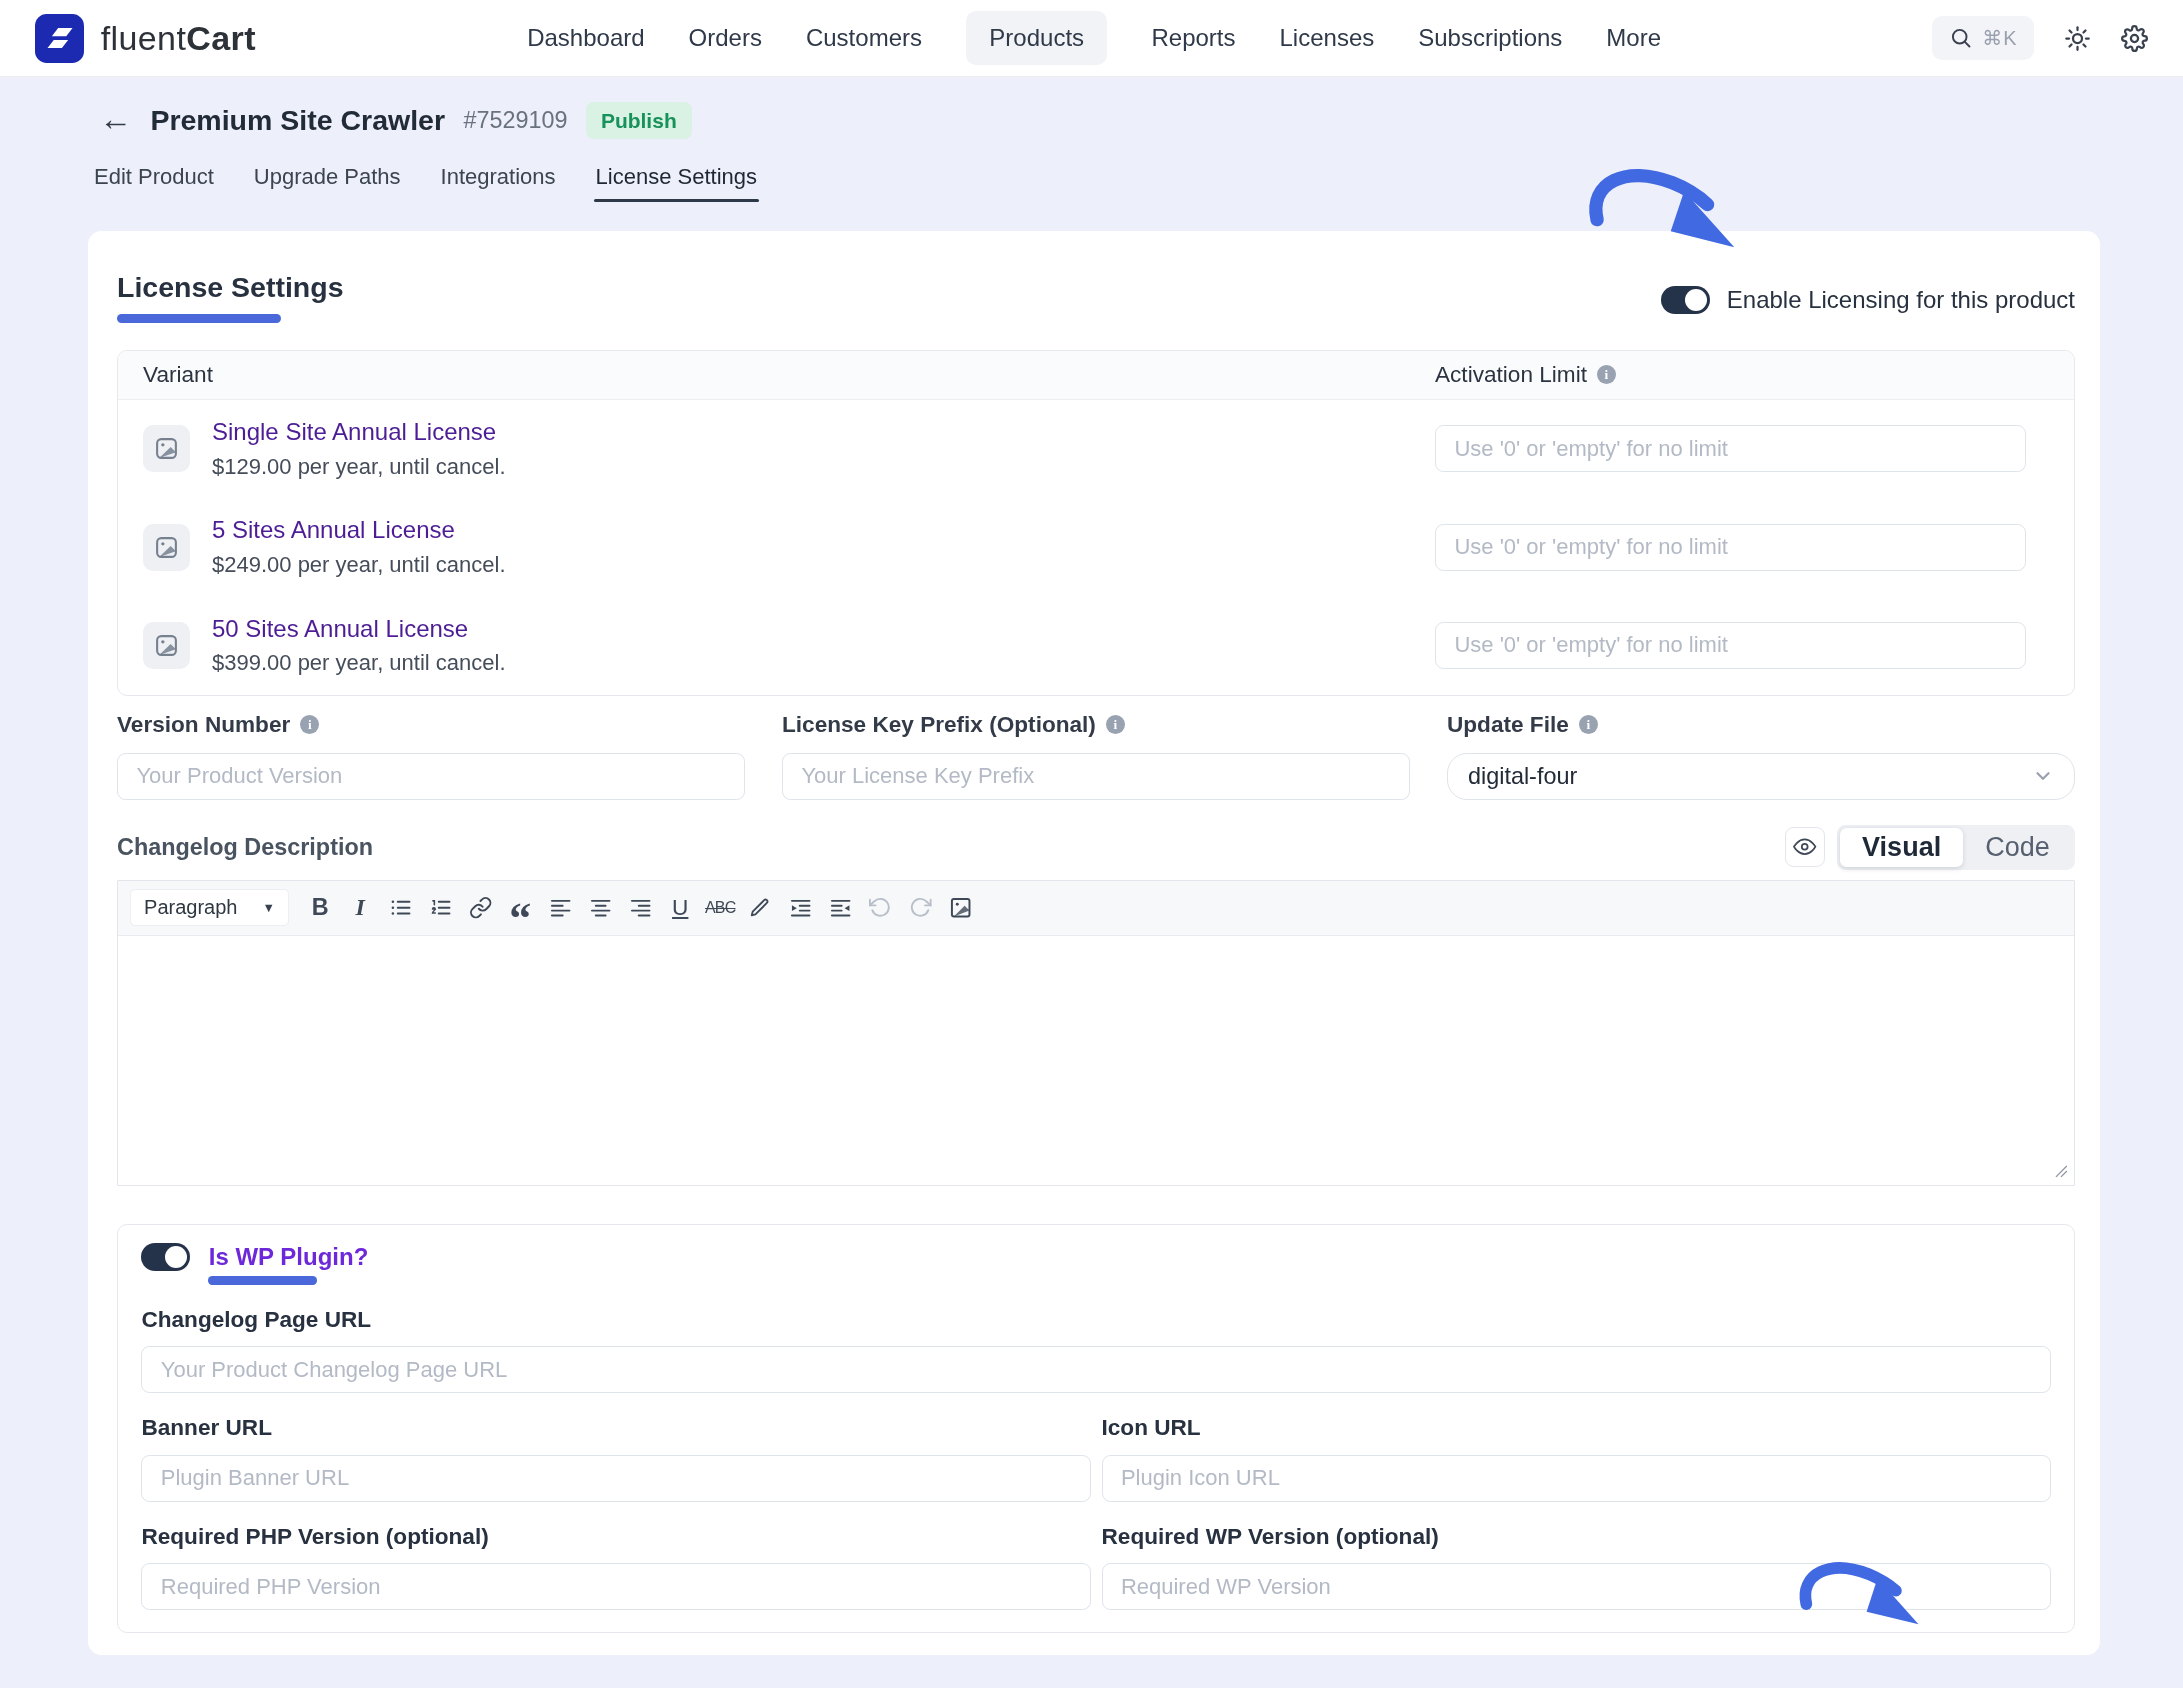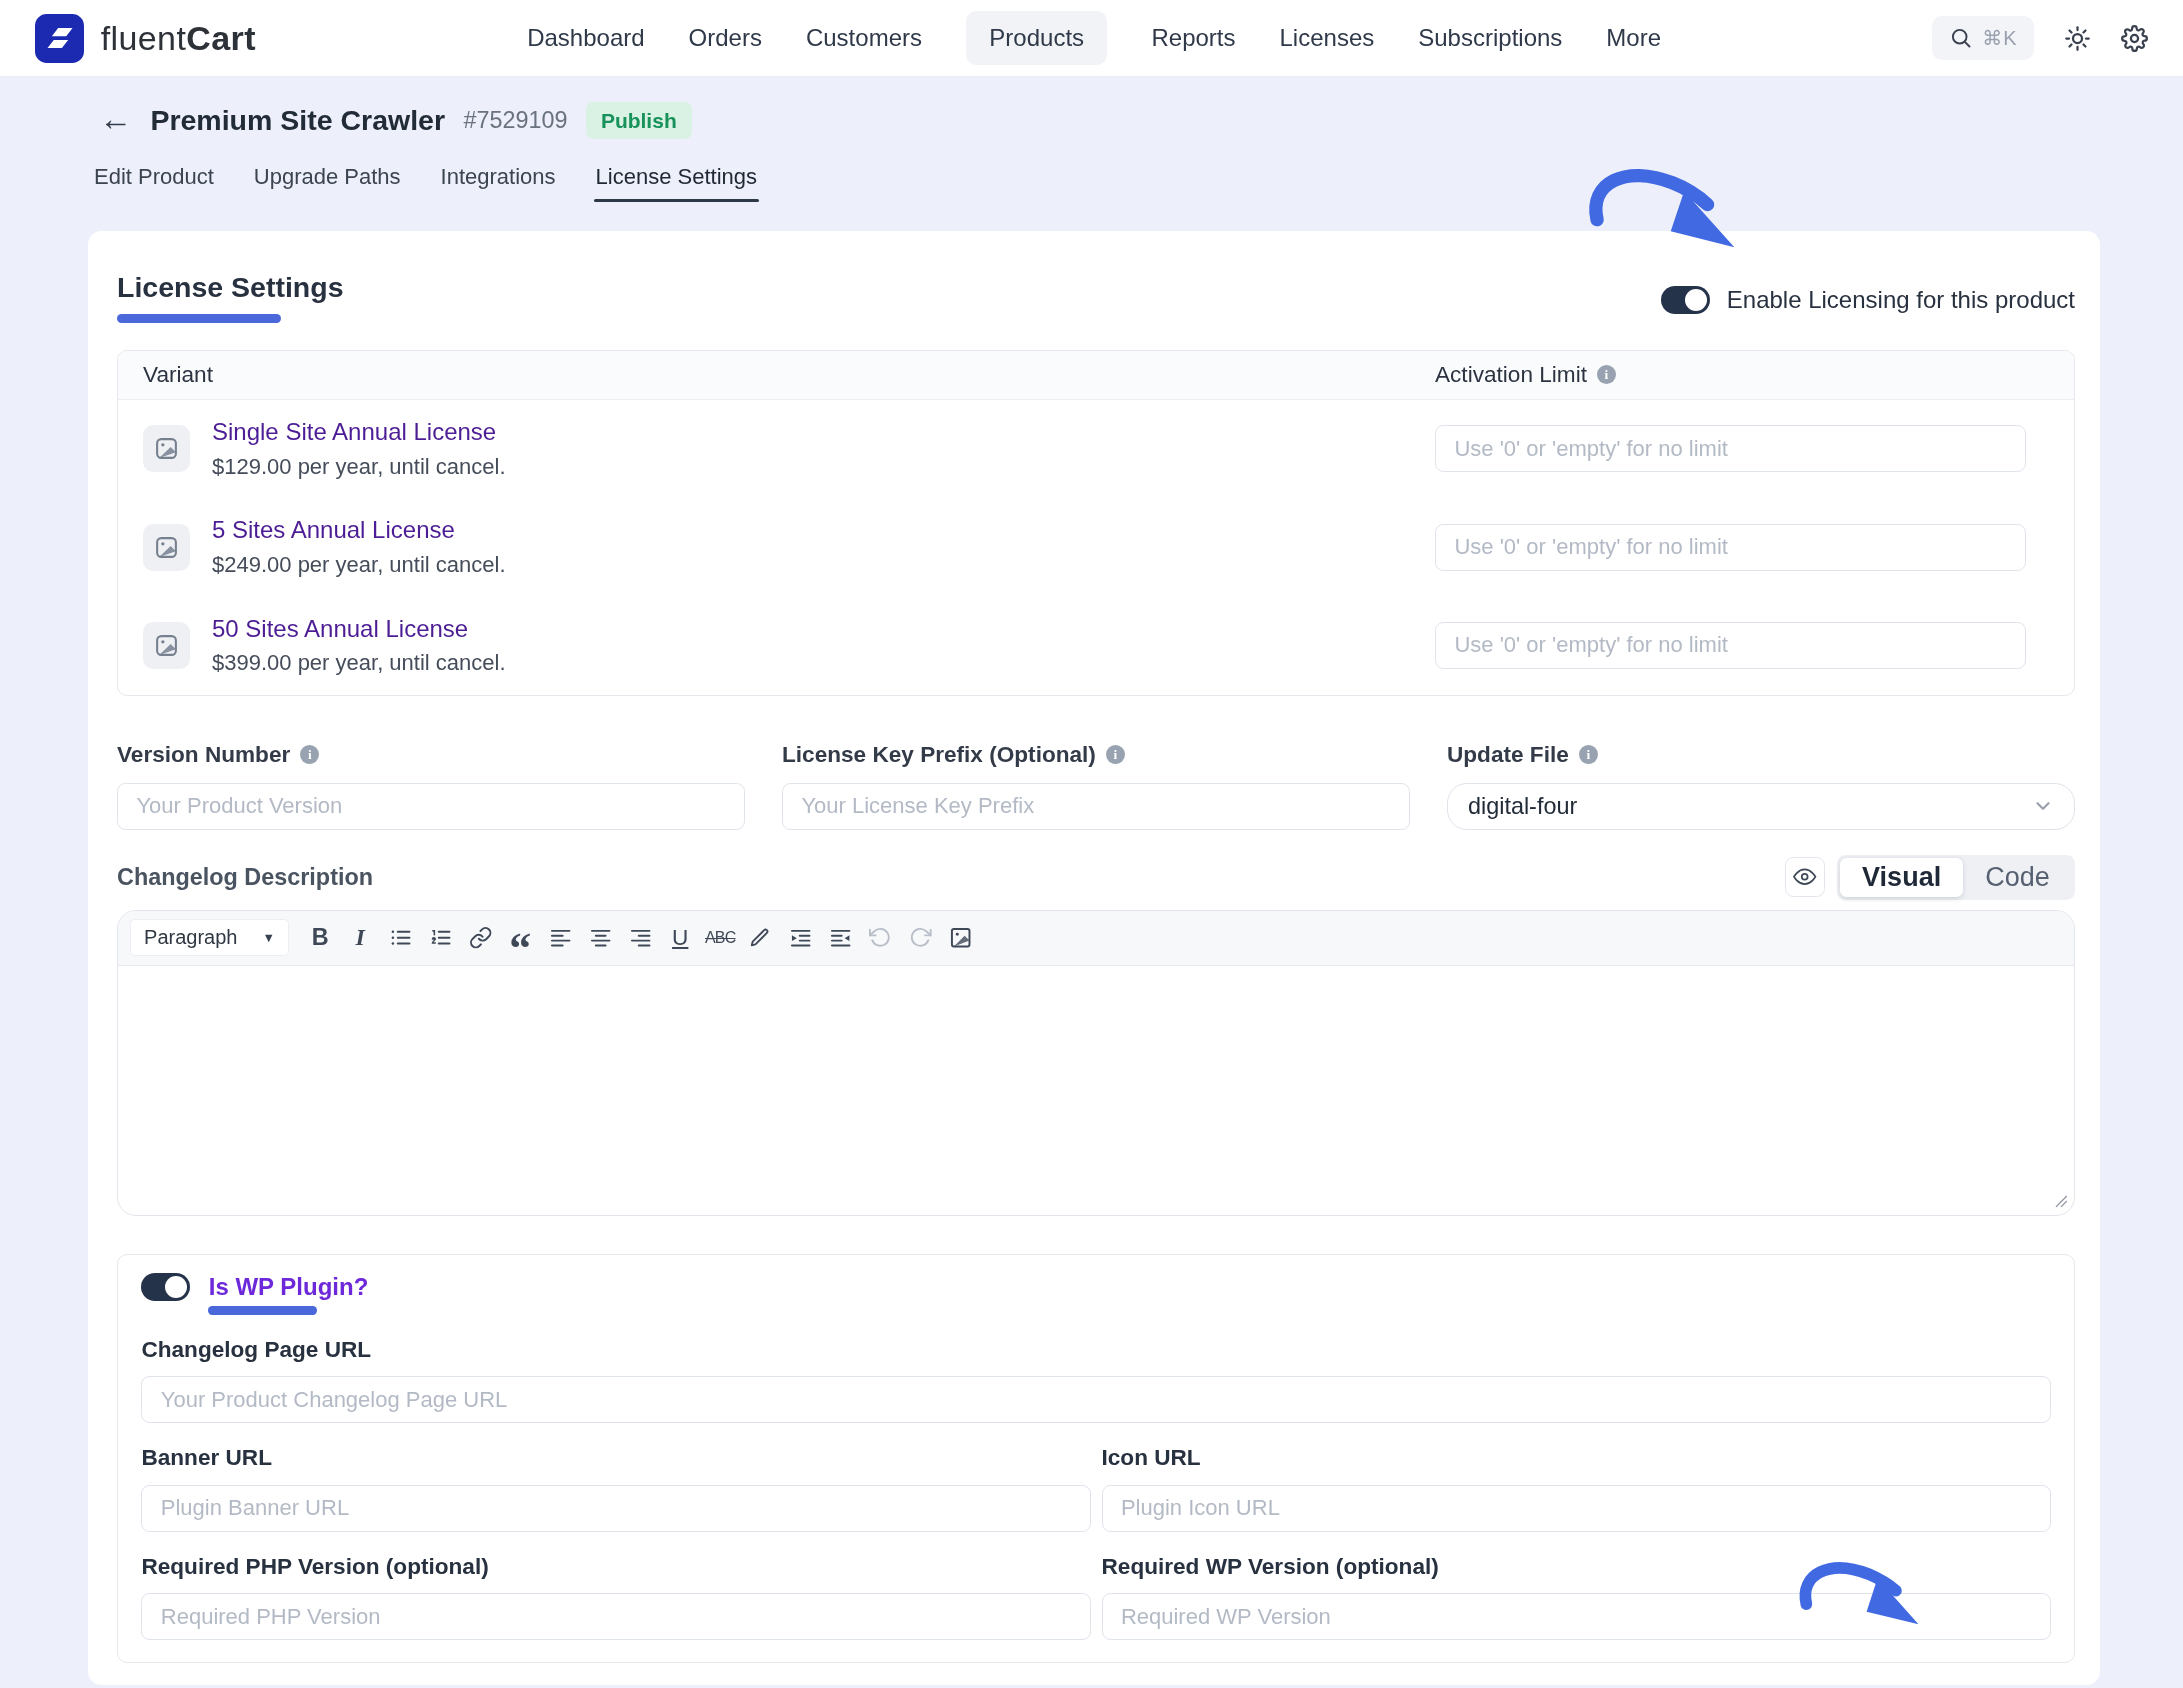--- a/index.html
+++ b/index.html
@@ -66,37 +66,37 @@
   .vprice { font-size:22px; color:#454d5a; margin-top:7.5px; }
   .vcell-right { width:614px; padding-right:23.4px; }
 
   input.txt {
     width:100%; height:47px; border:1.3px solid #dfe3ea; border-radius:8.4px; padding:0 18.4px;
     font-size:22px; color:#28313f; font-family:"Liberation Sans",sans-serif; background:#fff; outline:none;
   }
   input.txt::placeholder { color:#b3bac5; }
 
   
-  .fields-row { display:flex; gap:37px; margin-top:46px;align-items:center; }
+  .fields-row { display:flex; gap:37px; margin-top:16px;align-items:center; }
   .field { flex:1; }
   .flabel { display:flex; align-items:center; gap:10px; font-size:22.6px; font-weight:600; color:#333b48; margin-bottom:15px; }
   .select-box { height:47px; border:1.3px solid #dfe3ea; border-radius:20px; display:flex; align-items:center;
                 justify-content:space-between; padding:0 20px; cursor:pointer; background:#fff; }
   .select-box .val { font-size:23.4px; color:#222b38; }
 
   
   .chlog-row { margin-top:25px; display:flex; align-items:center; justify-content:space-between; }
   .chlog-label { font-size:23.4px; font-weight:700; color:#4a5360; }
   .chlog-tools { display:flex; align-items:center; gap:11.7px; }
   .eye-btn { width:40px; height:40px; border:1.3px solid #e2e5ec; border-radius:8.4px; display:grid; place-items:center; color:#3e4856; cursor:pointer; background:#fff; }
   .segmented { height:45px; background:#eef0f4; border-radius:8.4px; display:flex; align-items:center; padding:3.3px; }
   .seg { font-size:27px; padding:0 22px; height:39px; display:flex; align-items:center; cursor:pointer; color:#566070; border-radius:6.7px; }
   .seg.active { background:#ffffff; color:#1f2937; font-weight:700; box-shadow:0 1.7px 5px rgba(30,40,60,.14); }
 
-  .editor { margin-top:10px; border:1.3px solid #e2e5eb; border-radius:19px; overflow:hidden; height:306px; position:relative; background:#fff; display:flex; flex-direction:column; }
+  .editor { margin-top:10px; border:1.3px solid #e2e5eb; border-radius:1px; overflow:hidden; height:306px; position:relative; background:#fff; display:flex; flex-direction:column; }
   .etoolbar { height:55px; background:#f7f8fa; border-bottom:0.8px solid #e7eaef; display:flex; align-items:center; padding:0 11.7px; gap:5px; flex:none; }
   .pselect { height:37px; background:#ffffff; border:0.8px solid #eceef2; border-radius:5px; padding:0 13.4px; display:flex; align-items:center; gap:25px; font-size:20px; color:#2f3842; cursor:pointer; margin-right:8.4px; }
   .pselect .caret { font-size:12.6px; color:#394250; }
   .ebtn { width:35px; height:35px; display:grid; place-items:center; color:#3e4856; cursor:pointer; border-radius:5px; font-size:22.6px; }
   .ebtn.disabled { color:#b9bfc9; }
   .ebtn b { font-size:23.4px; }
   .ebtn i { font-family:"Liberation Serif",serif; font-size:24px; font-weight:700; }
   .ebtn u { font-size:22.6px; text-decoration:underline; }
   .ebtn s { font-size:16px; letter-spacing:-0.8px; }
   .ebtn .q { font-size:44px; line-height:8.4px; font-weight:700; transform:translateY(11.7px); font-family:"Liberation Serif",serif; }

